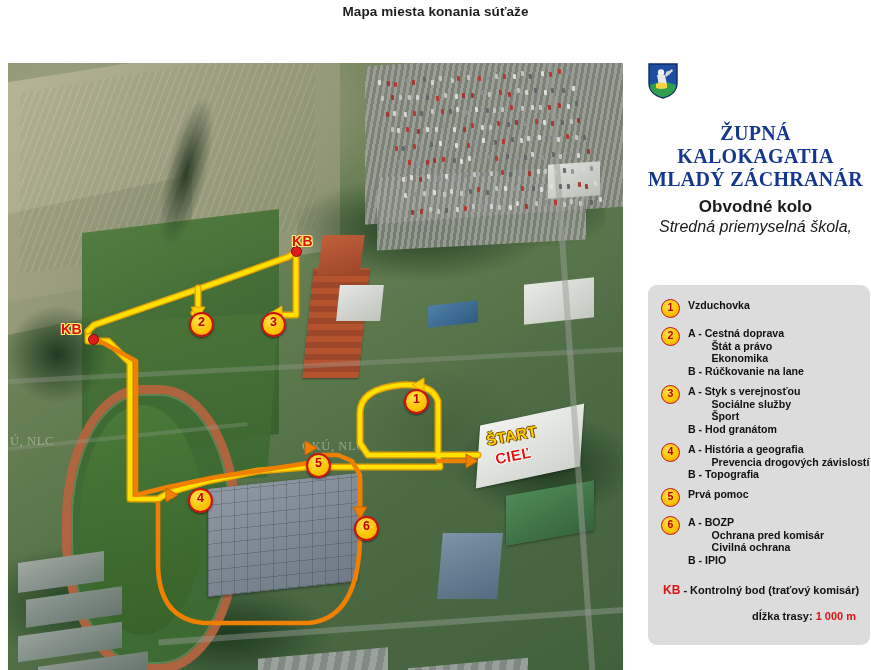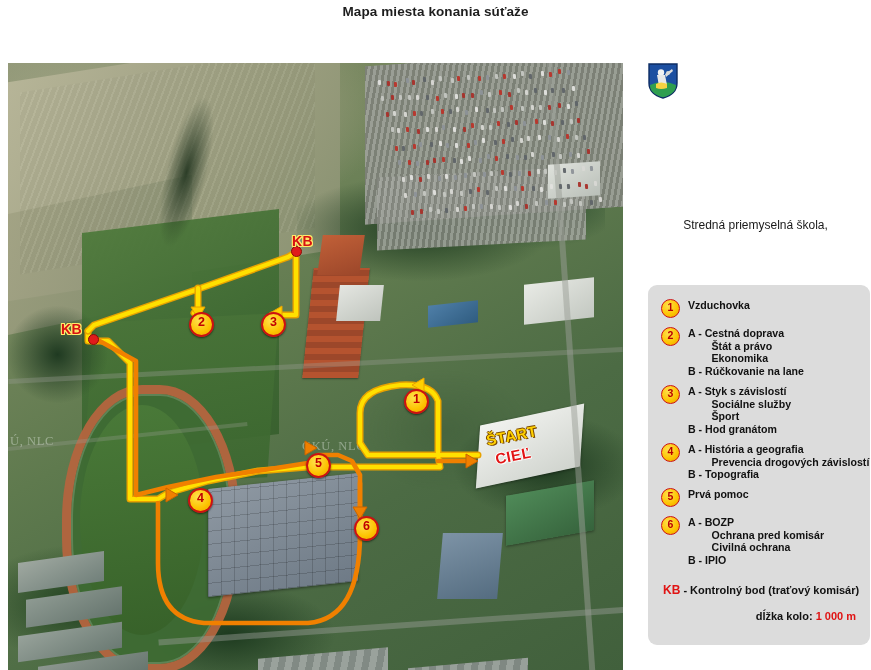--- a/index.html
+++ b/index.html
@@ -174,21 +174,21 @@
   #brand-sub{font-size:9.6px;color:#333;margin-top:2px;
     font-family:"Liberation Sans", sans-serif;}
   #evt{position:absolute;left:0;top:62px;width:231px;text-align:center;}
   .evt-line{
     font-family:"Liberation Serif", serif;font-weight:bold;color:#15378e;
     font-size:20px;letter-spacing:.3px;line-height:23px;
   }
   #evt-round{margin-top:6px;font-size:17px;font-weight:bold;color:#1a1a1a;
     font-family:"Liberation Sans", sans-serif;}
   #venue{position:absolute;left:0;top:158px;width:231px;text-align:center;color:#1a1a1a;}
-  #venue-school{font-size:12px;}
+  #venue-school{font-size:16px;font-style:italic;}
   #venue-addr{font-size:11px;margin-top:1px;}
   #venue-area{font-size:13px;margin-top:1px;}
   #legend{
     position:absolute;left:8px;top:225px;width:222px;height:360px;
     background:#dcdcdc;border-radius:9px;
   }
   .lg-row{position:absolute;left:13px;}
   .lg-num{
     position:absolute;left:0;top:0;width:17px;height:17px;border-radius:50%;
     background:radial-gradient(circle at 38% 32%,#ffe14d 0%,#fdc300 60%,#e3a000 100%);
@@ -524,41 +524,46 @@
       <path d="M1,1 H29 V20 Q29,31 15,35 Q1,31 1,20 Z" fill="#1c4fa1" stroke="#0d2c63" stroke-width="1.4"></path>
       <path d="M2,22 Q15,16 28,22 Q28,31 15,34.3 Q2,31 2,22 Z" fill="#2f9e4f"></path>
       <circle cx="13" cy="9.5" r="3.2" fill="#f2f2f2"></circle>
       <path d="M9,12 L17,12 L19,22 L11,23 Z" fill="#e8e8e8"></path>
       <path d="M17,11 L24,6 L25,8 L18,14 Z" fill="#dcdcdc"></path>
       <path d="M8,21 Q13,18 19,21 L19,25 Q13,27 8,25 Z" fill="#f6d243"></path>
       <circle cx="20" cy="10" r="2" fill="#d9d9d9"></circle>
     </svg>
   </div>
 
+  <div id="evt">
+    <div class="evt-line">ŽUPNÁ KALOKAGATIA</div>
+    <div class="evt-line">MLADÝ ZÁCHRANÁR</div>
+    <div id="evt-round">Obvodné kolo</div>
+  </div>
 
   <div id="venue">
     <div id="venue-school">Stredná priemyselná škola,</div>
   </div>
 
   <div id="legend">
     <div id="legend-rows">
         <div class="lg-row" style="top: 14px;">
           <div class="lg-num">1</div>
           <div class="lg-body">Vzduchovka</div>
         </div>
         <div class="lg-row" style="top: 42px;">
           <div class="lg-num">2</div>
           <div class="lg-body">A - Cestná doprava
         Štát a právo
         Ekonomika
 B - Rúčkovanie na lane</div>
         </div>
         <div class="lg-row" style="top: 100px;">
           <div class="lg-num">3</div>
-          <div class="lg-body">A - Styk s závislostí
+          <div class="lg-body">A - Styk s verejnosťou
         Sociálne služby
         Šport
 B - Hod granátom</div>
         </div>
         <div class="lg-row" style="top: 158px;">
           <div class="lg-num">4</div>
           <div class="lg-body">A - História a geografia
         Prevencia drogových závislostí
 B - Topografia</div>
         </div>
@@ -571,16 +576,16 @@
           <div class="lg-body">A - BOZP
         Ochrana pred komisár
         Civilná ochrana
 B - IPIO</div>
         </div>
       </div>
     <div id="lg-kb">
       <b>KB</b><span> - Kontrolný bod (traťový komisár)</span>
     </div>
     <div id="lg-dist">
-      <span>dĺžka kolo: </span><b>1 000 m</b>
+      <span>dĺžka trasy: </span><b>1 000 m</b>
     </div>
   </div>
 </div>
 
 </body></html>

